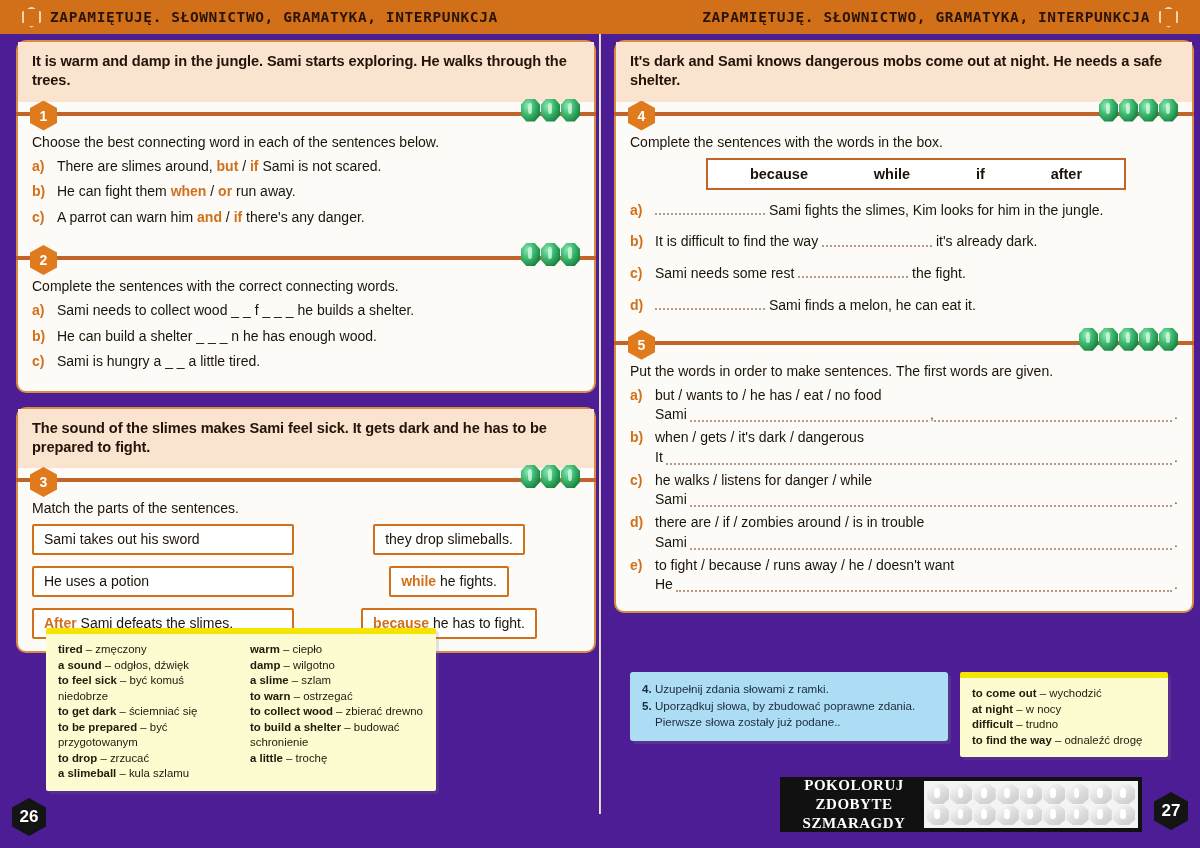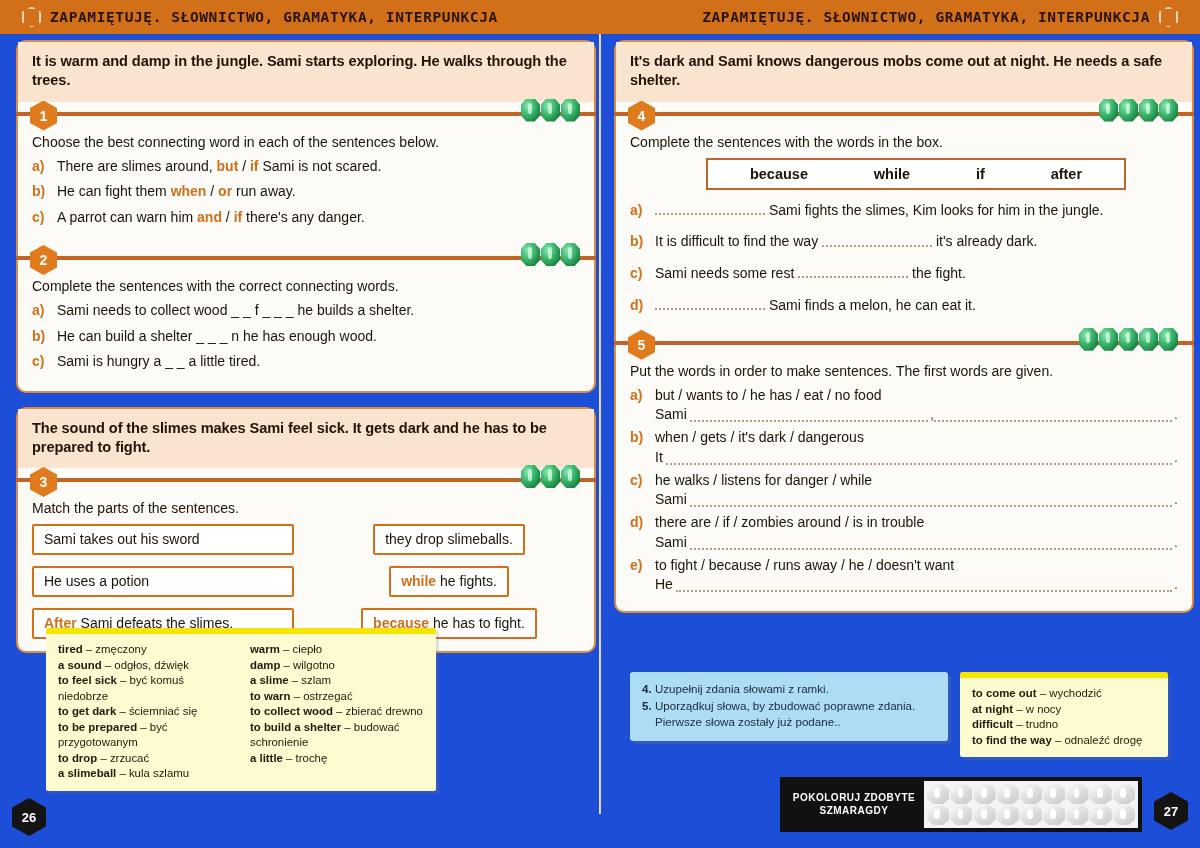--- a/index.html
+++ b/index.html
@@ -5,21 +5,21 @@
   * { box-sizing: border-box; margin: 0; padding: 0; }
   html, body {
     width: 1200px; height: 848px;
     font-family: "Liberation Sans", sans-serif;
     background: #f7f3ee;
     overflow: hidden;
   }
   .page {
     position: relative;
     width: 1200px; height: 848px;
-    background: #1d4ed8;
+    background: #4c1d95;
     padding-left: 18px;
   }
   
   .header {
     position: absolute; top: 0; left: 0;
     width: 1200px; height: 34px;
     background: #d2701a;
     display: flex; align-items: center;
   }
   .header-half {
@@ -209,23 +209,23 @@
   .score-panel {
     position: absolute; left: 780px; top: 777px;
     width: 362px; height: 55px;
     background: #111;
     display: flex; align-items: center;
     padding: 4px;
   }
   .score-label {
     flex: 0 0 140px;
     color: #fff;
-    font-family: Liberation Sans, sans-serif;
+    font-family: Liberation Serif, serif;
     font-weight: bold;
-    font-size: 10px;
+    font-size: 15px;
     line-height: 1.28;
     text-align: center;
     letter-spacing: 0.5px;
   }
   .score-grid {
     flex: 1; height: 47px;
     background: #f4f4f4;
     display: grid;
     grid-template-columns: repeat(9, 1fr);
     grid-template-rows: repeat(2, 1fr);
@@ -242,21 +242,21 @@
     position:absolute; left:33%; top:20%; width:26%; height:48%;
     background: #fff; border-radius: 45%;
   }
 
   
   .pagenum {
     position: absolute;
     width: 34px; height: 38px;
     background: #141414;
     clip-path: polygon(50% 0%,100% 25%,100% 75%,50% 100%,0% 75%,0% 25%);
-    color: #fff; font-weight: bold; font-size: 13px;
+    color: #fff; font-weight: bold; font-size: 17px;
     display: flex; align-items: center; justify-content: center; text-align: center;
   }
   .pagenum.l { left: 12px;  top: 798px; }
   .pagenum.r { left: 1154px; top: 792px; }
 
   
   .spine {
     position: absolute; left: 599px; top: 34px;
     width: 2px; height: 780px;
     background: linear-gradient(to right,#efe6db,#d8cbbd);

